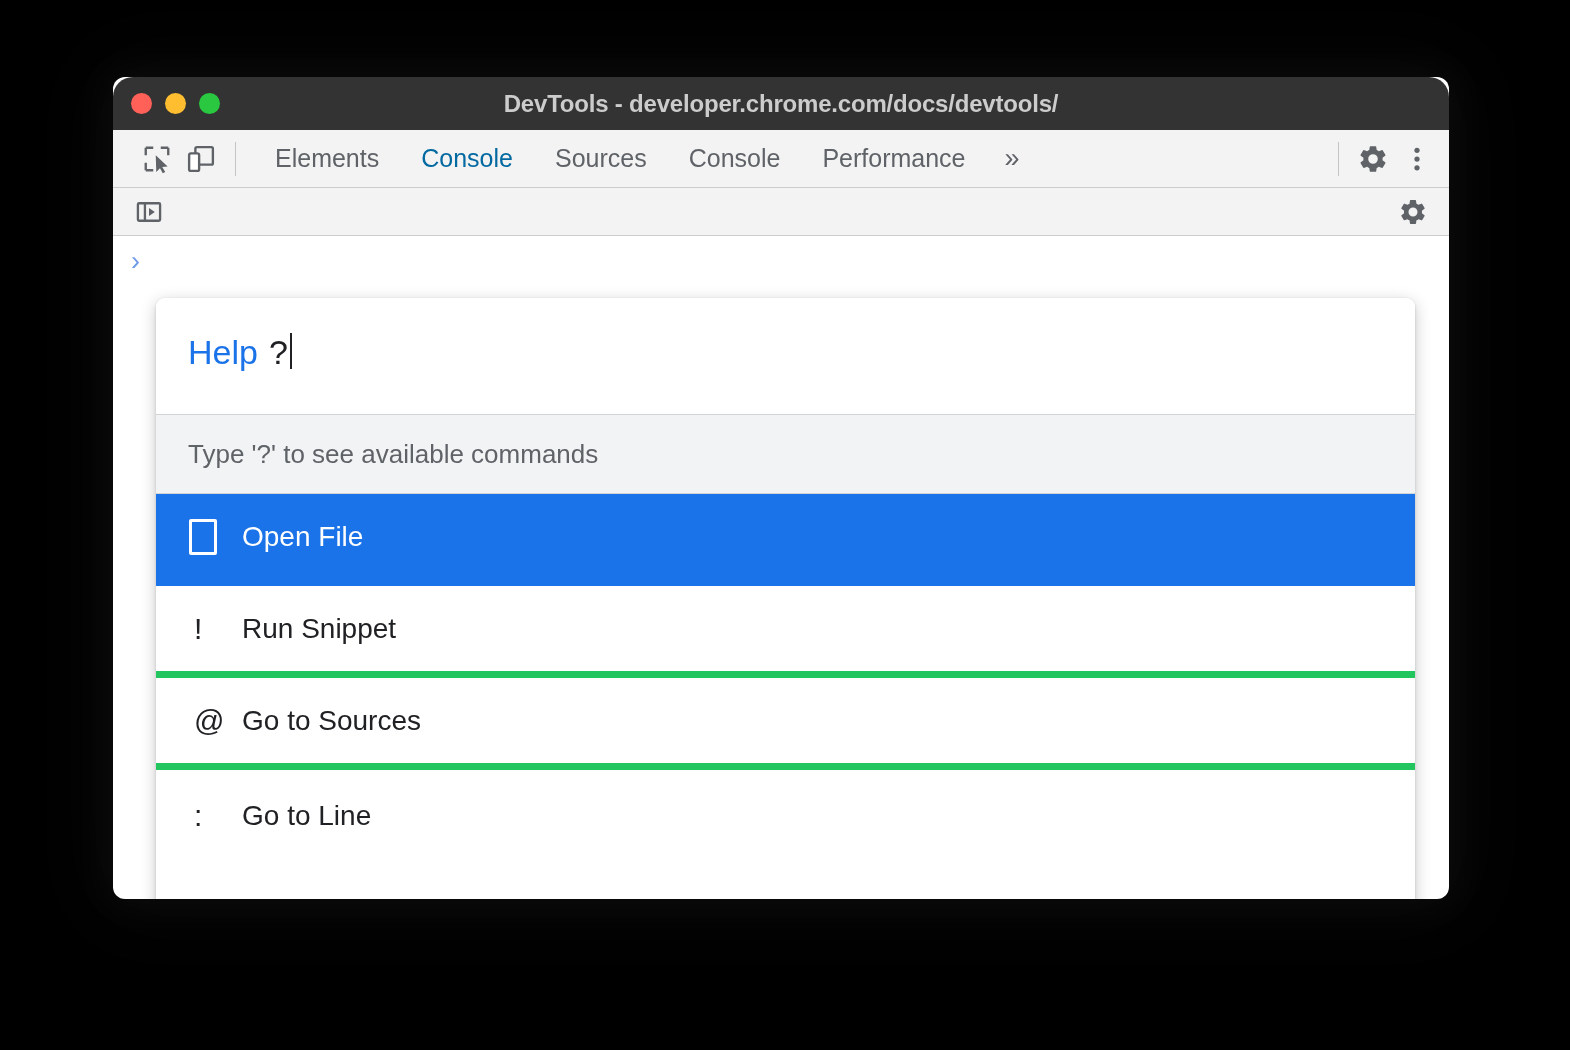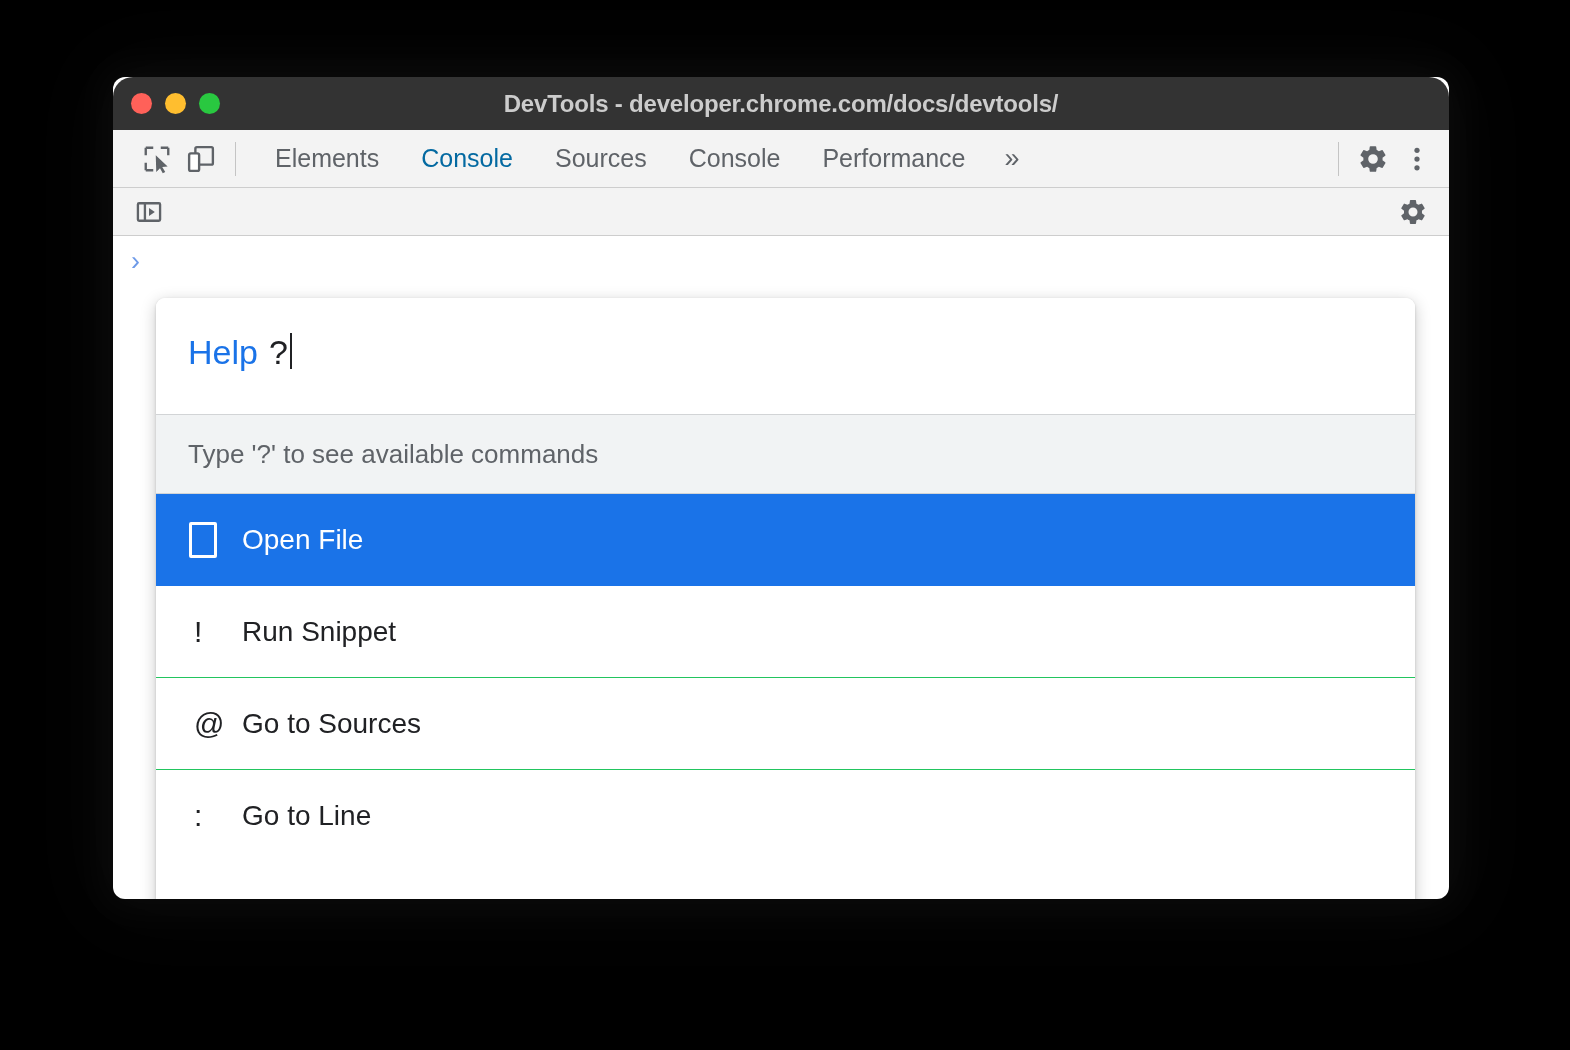--- a/index.html
+++ b/index.html
@@ -217,21 +217,21 @@
     margin-top: 12px;
   }
   #palette-list {
     flex: 1;
     overflow: hidden;
   }
   .p-item {
     height: 92px;
     display: flex;
     align-items: center;
-    border-bottom: 1px solid #22c55e;
+    border-bottom: 7px solid #22c55e;
     box-sizing: border-box;
     padding-left: 30px;
     color: #202124;
   }
   .p-item:last-child { border-bottom: none; }
   .p-item.selected {
     background: #1a73e8;
     color: #ffffff;
     border-bottom-color: #1a73e8;
   }

